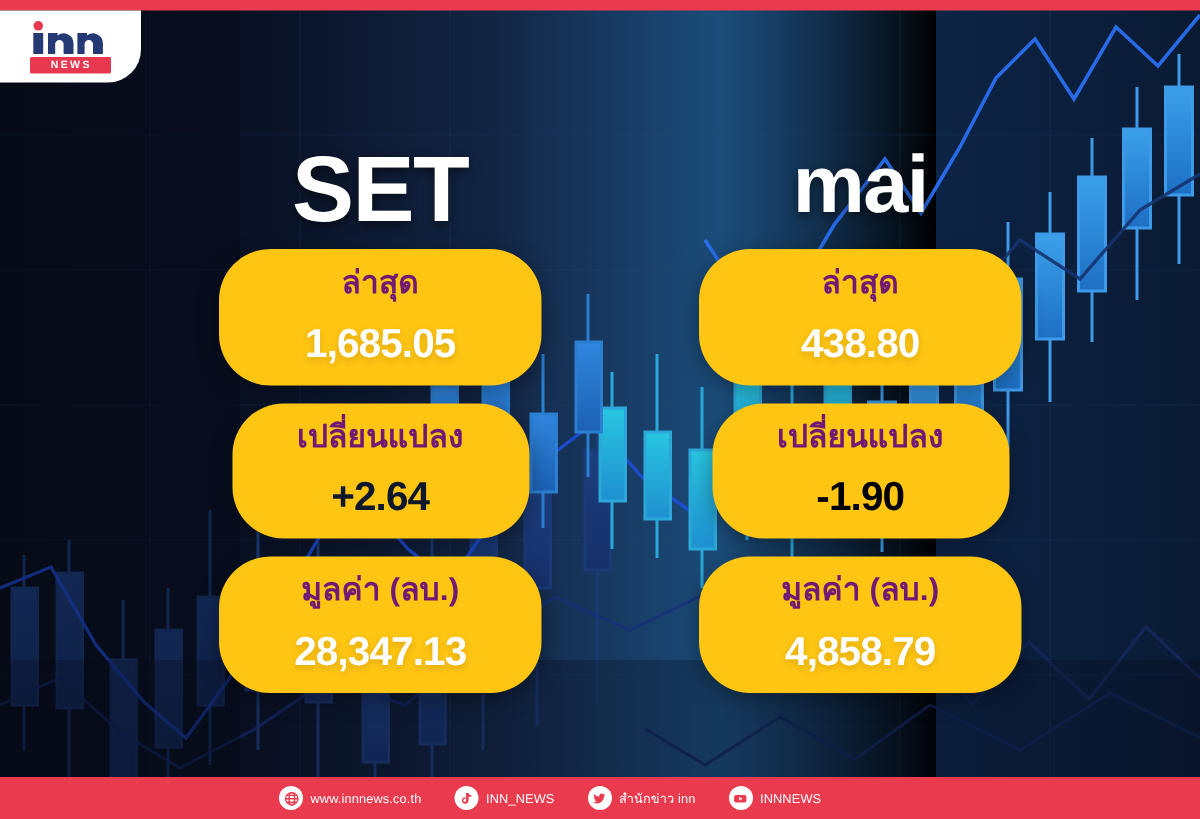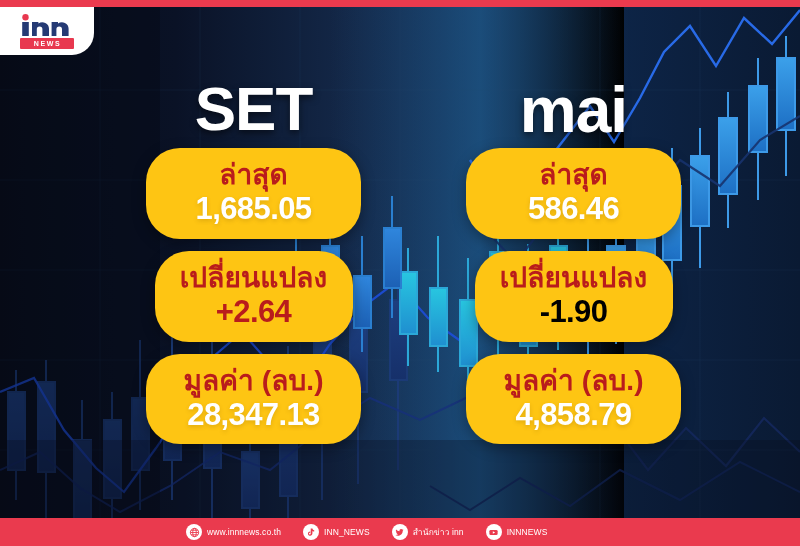--- a/index.html
+++ b/index.html
@@ -40,54 +40,54 @@
   }
   .logo-word { position:relative; height:22px; display:block; }
   .logo-badge {
     background:#e8384f; color:#ffffff;
     font-size:7px; font-weight:bold; letter-spacing:1.6px;
     padding:2px 13px 2px 14px; border-radius:1px;
     line-height:1;
   }
 
   
-  .col { position:absolute; top:78px; z-index:5; }
+  .col { position:absolute; top:96px; z-index:5; }
   #col-set { left:146px; width:215px; }
   #col-mai { left:466px; width:215px; }
 
   .index-title {
     font-size:60px; font-weight:bold; color:#ffffff;
     letter-spacing:-1px; line-height:1;
     text-align:center;
     text-shadow:0 3px 7px rgba(0,0,0,.55);
     height:70px;
   }
   #col-set .index-title { font-size:62px; }
-  #col-mai .index-title { font-size:64px; text-transform:lowercase; }
+  #col-mai .index-title { font-size:54px; text-transform:lowercase; }
 
   .card {
     background:#fec513;
     border-radius:34px;
     padding:11px 6px 13px;
     margin-bottom:12px;
     text-align:center;
     box-shadow:0 4px 14px rgba(0,0,0,.35);
   }
   .card.narrow { width:198px; margin-left:auto; margin-right:auto; }
   .card-label {
-    font-size:28px; font-weight:bold; color:#b91c1c;
+    font-size:21px; font-weight:bold; color:#701a75;
     line-height:1.12; letter-spacing:.1px;
   }
   .card-value {
-    font-size:31px; font-weight:bold; line-height:1.08;
-    letter-spacing:-.6px; margin-top:2px;
+    font-size:27px; font-weight:bold; line-height:1.08;
+    letter-spacing:-.6px; margin-top:14px;
     text-shadow:0 2px 4px rgba(120,80,0,.22);
   }
   .v-white { color:#ffffff; }
-  .v-up    { color:#b91c1c; text-shadow:none; }
+  .v-up    { color:#0f172a; text-shadow:none; }
   .v-down  { color:#000000; text-shadow:none; }
 
   
   #footer {
     position:absolute; left:0; bottom:0;
     width:800px; height:28px;
     background:#ea3a4e;
     display:flex; align-items:center;
     z-index:8;
     padding-left:186px;
@@ -287,21 +287,21 @@
       <div class="card-label">มูลค่า (ลบ.)</div>
       <div class="card-value v-white">28,347.13</div>
     </div>
   </div>
 
   <div class="col" id="col-mai">
     <div class="index-title">mai</div>
 
     <div class="card">
       <div class="card-label">ล่าสุด</div>
-      <div class="card-value v-white">586.46</div>
+      <div class="card-value v-white">438.80</div>
     </div>
 
     <div class="card narrow">
       <div class="card-label">เปลี่ยนแปลง</div>
       <div class="card-value v-down">-1.90</div>
     </div>
 
     <div class="card">
       <div class="card-label">มูลค่า (ลบ.)</div>
       <div class="card-value v-white">4,858.79</div>

